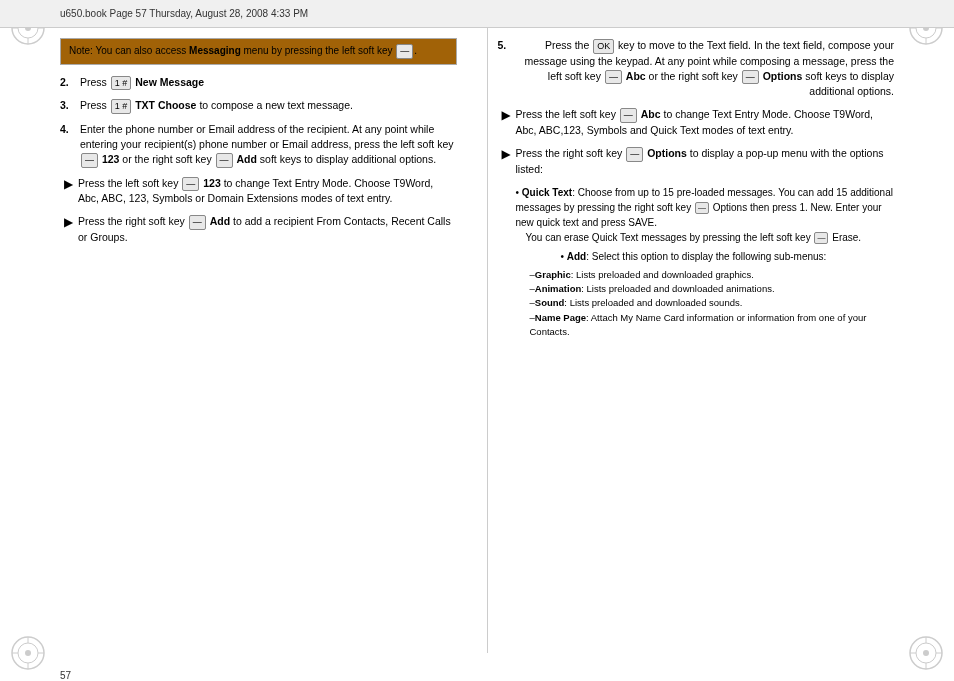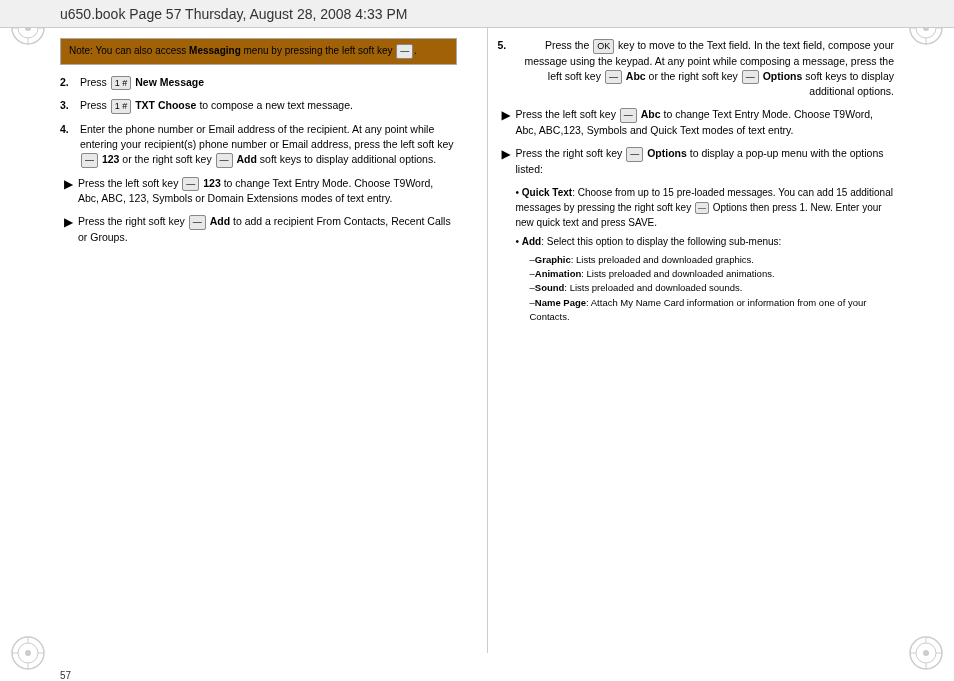--- a/index.html
+++ b/index.html
@@ -31,21 +31,21 @@
       position: absolute;
       top: 0;
       left: 0;
       right: 0;
       height: 28px;
       background: #f0f0f0;
       border-bottom: 1px solid #ccc;
       display: flex;
       align-items: center;
       padding-left: 60px;
-      font-size: 14px;
+      font-size: 10px;
       color: #333;
     }
 
     
     .main-content {
       position: absolute;
       top: 28px;
       left: 60px;
       right: 60px;
       bottom: 28px;
@@ -280,24 +280,25 @@
       <div class="bullet-arrow">▶</div>
       <div class="bullet-content">
         Press the right soft key <span class="key-btn">—</span> <strong>Options</strong> to display a pop-up menu with the options listed:
       </div>
     </div>
 
     <div style="padding-left: 18px; font-size: 10px; line-height: 1.5;">
 
       <div style="margin-bottom: 4px;">
         <span style="content:'•'">• </span><strong>Quick Text</strong>: Choose from up to 15 pre-loaded messages. You can add 15 additional messages by pressing the right soft key <span class="key-btn-small">—</span> Options then press 1. New. Enter your new quick text and press SAVE.<br>
-      </div>
-
-
-      <div style="margin-bottom: 4px;">
+        <span style="padding-left: 10px; display: inline-block;">You can erase Quick Text messages by pressing the left soft key <span class="key-btn-small">—</span> Erase.</span>
+      </div>
+
+
+      <div style="margin-bottom: 4px; margin-left: 45px;">
         <span>• </span><strong>Add</strong>: Select this option to display the following sub-menus:
       </div>
 
       <div style="padding-left: 14px; font-size: 9.5px; line-height: 1.5;">
         <div>–<strong>Graphic</strong>: Lists preloaded and downloaded graphics.</div>
         <div>–<strong>Animation</strong>: Lists preloaded and downloaded animations.</div>
         <div>–<strong>Sound</strong>: Lists preloaded and downloaded sounds.</div>
         <div>–<strong>Name Page</strong>: Attach My Name Card information or information from one of your Contacts.</div>
       </div>
 

